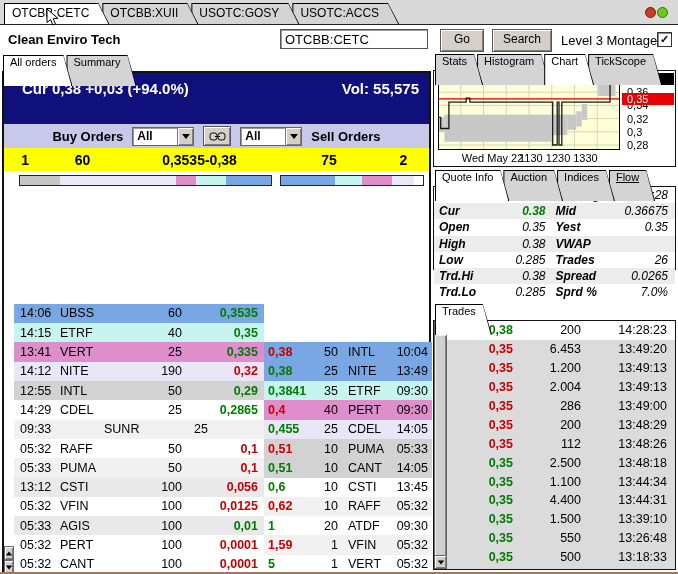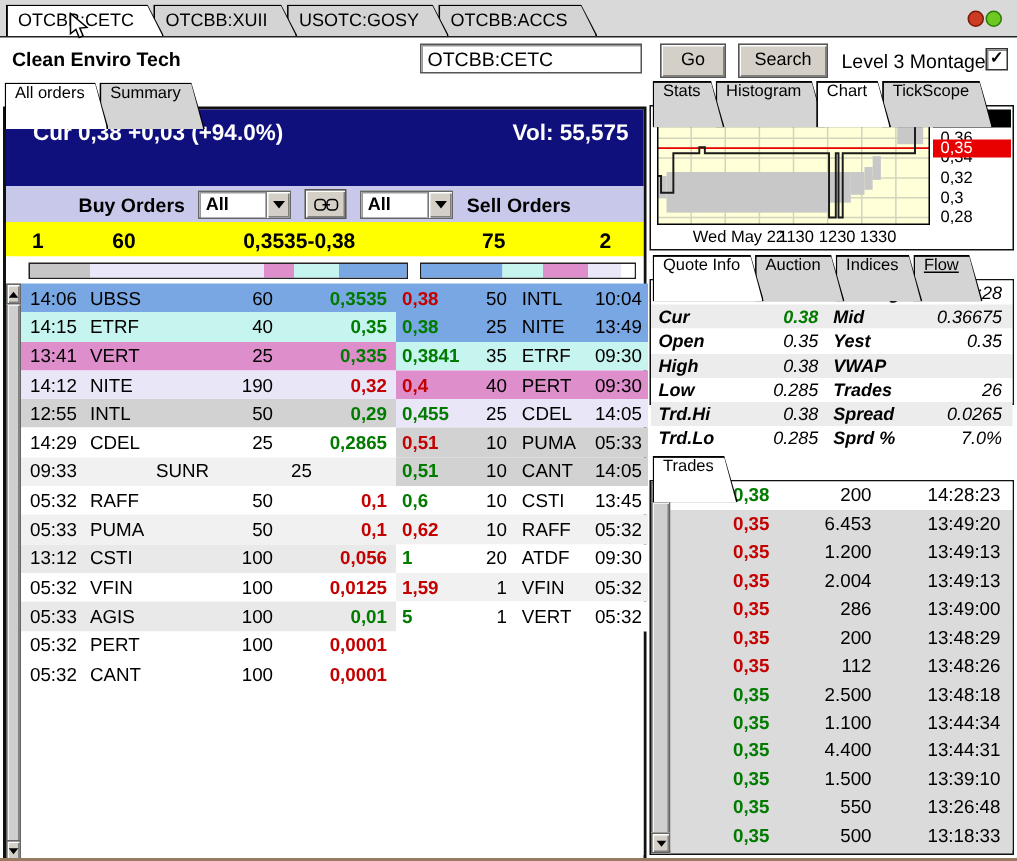--- a/index.html
+++ b/index.html
@@ -46,21 +46,21 @@
     box-shadow:inset 1px 1px 0 #fff,inset -1px -1px 0 #808080;display:flex;align-items:center;justify-content:center;}
   .tri-down{width:0;height:0;border-left:4px solid transparent;border-right:4px solid transparent;border-top:5px solid #000;}
   .tri-up{width:0;height:0;border-left:4px solid transparent;border-right:4px solid transparent;border-bottom:5px solid #000;}
   .linkbtn{width:26px;height:18px;background:#d4d0c8;border:1px solid #555;
     box-shadow:inset 1px 1px 0 #fff,inset -1px -1px 0 #808080;display:flex;align-items:center;justify-content:center;}
   .yellowbar{height:23px;background:#ffff00;display:flex;align-items:center;font-size:14px;font-weight:bold;}
   .yellowbar .yc{text-align:center;}
   .barsrow{height:18px;background:#fff;display:flex;align-items:center;padding-left:15px;box-sizing:border-box;}
   .depthbar{height:11px;border:1px solid #222;display:flex;box-sizing:border-box;background:#fff;}
   .depthbar .seg{height:100%;}
-  .bookarea{position:relative;display:flex;height:385px;background:#fff;}
+  .bookarea{position:relative;display:flex;height:385px;background:#fff;align-items:flex-end;}
   .vscroll{width:13px;display:flex;flex-direction:column;background:#e2e2e2;}
   .sbtn{height:14px;background:#d4d0c8;border:1px solid #666;box-shadow:inset 1px 1px 0 #fff,inset -1px -1px 0 #808080;
     display:flex;align-items:center;justify-content:center;box-sizing:border-box;}
   .sbtn .tri-up,.sbtn .tri-down{transform:scale(.8);}
   .sthumb{flex:1;background:#cfcfcf;border:1px solid #666;border-top:none;border-bottom:none;
     box-shadow:inset 1px 1px 0 #f2f2f2,inset -1px 0 0 #808080;}
   .buycol{width:250px;}
   .centergap{width:5px;background:#fff;}
   .sellcol{flex:1;}
   .brow{height:19.3px;display:grid;grid-template-columns:40px 52px 1fr 68px;align-items:center;font-size:12.5px;}
@@ -112,21 +112,21 @@
           <span class="tlab">OTCBB:XUII</span>
         </div>
         <div class="tab" style="z-index: 28;">
           <div class="shape"></div>
           <div class="shape-in"></div>
           <span class="tlab">USOTC:GOSY</span>
         </div>
         <div class="tab" style="z-index: 27;">
           <div class="shape"></div>
           <div class="shape-in"></div>
-          <span class="tlab">OTCBB:ACCS</span>
+          <span class="tlab">USOTC:ACCS</span>
         </div>
       </div>
     <div class="light" style="right: 22px; background: rgb(204, 59, 34); border: 1px solid rgb(122, 26, 8);"></div>
     <div class="light" style="right: 10px; background: rgb(110, 200, 34); border: 1px solid rgb(45, 122, 8);"></div>
     <svg class="cursor" width="13" height="19" viewBox="0 0 13 19">
       <path d="M1,1 L1,14.5 L4.6,11.6 L6.8,17 L9.4,15.9 L7.2,10.7 L12,10.3 Z" fill="#ffffff" stroke="#000" stroke-width="1"></path>
     </svg>
   </div>
 
   <div class="toolbar">

